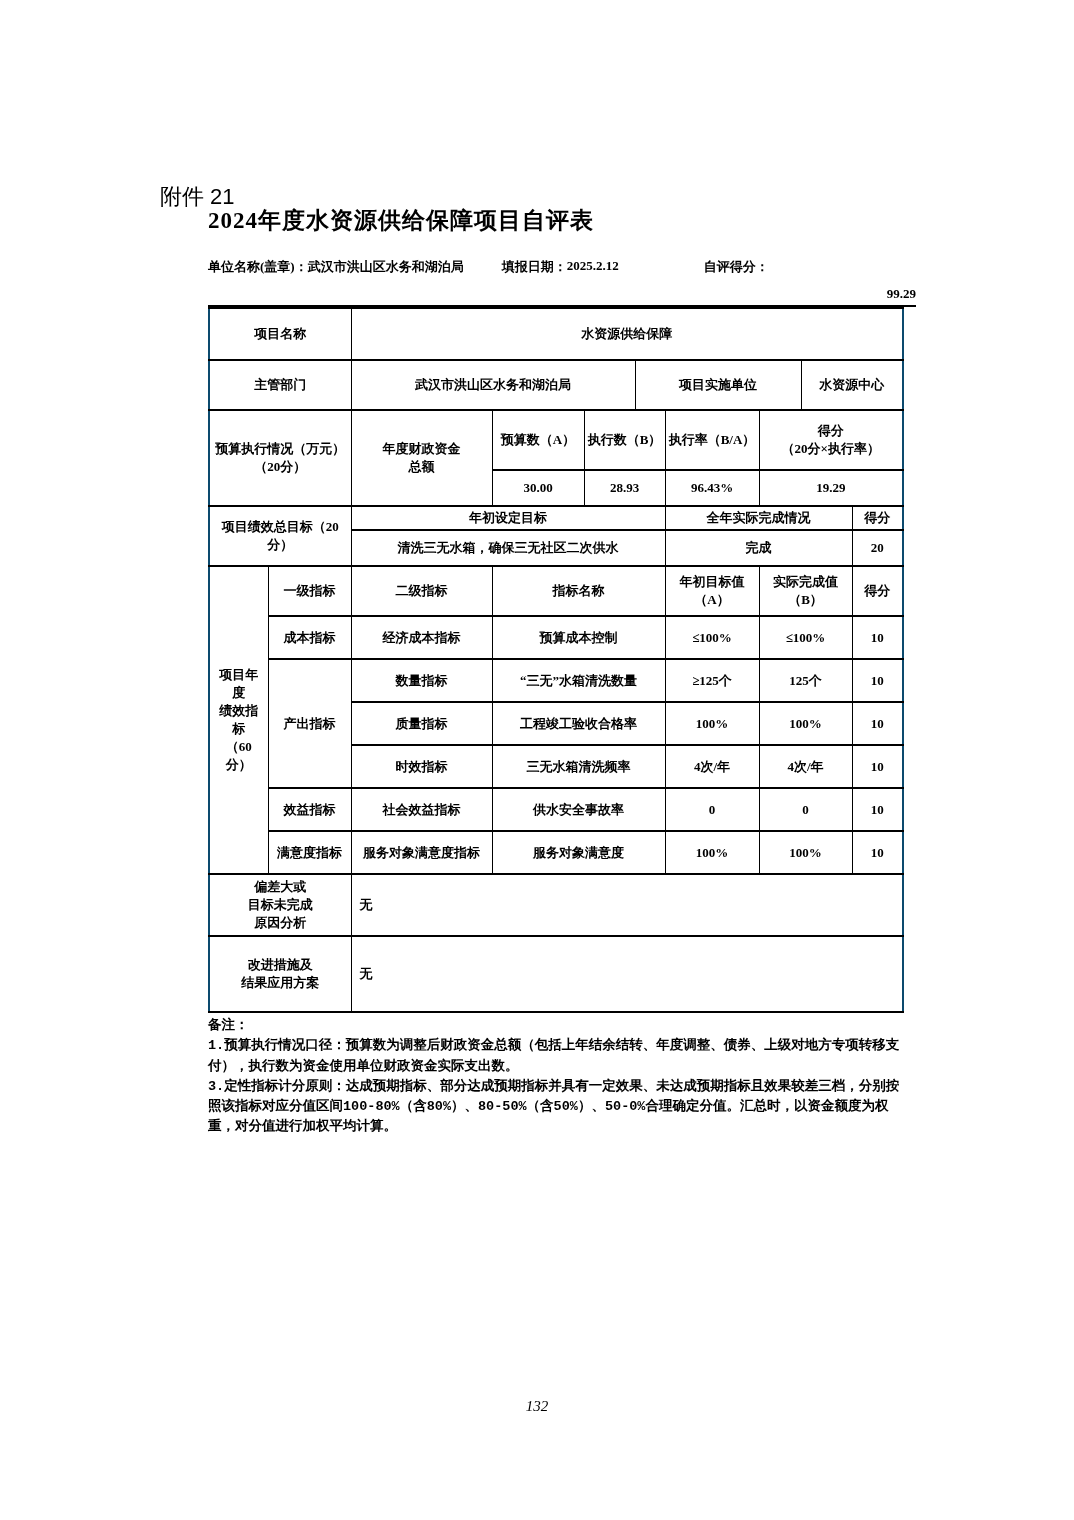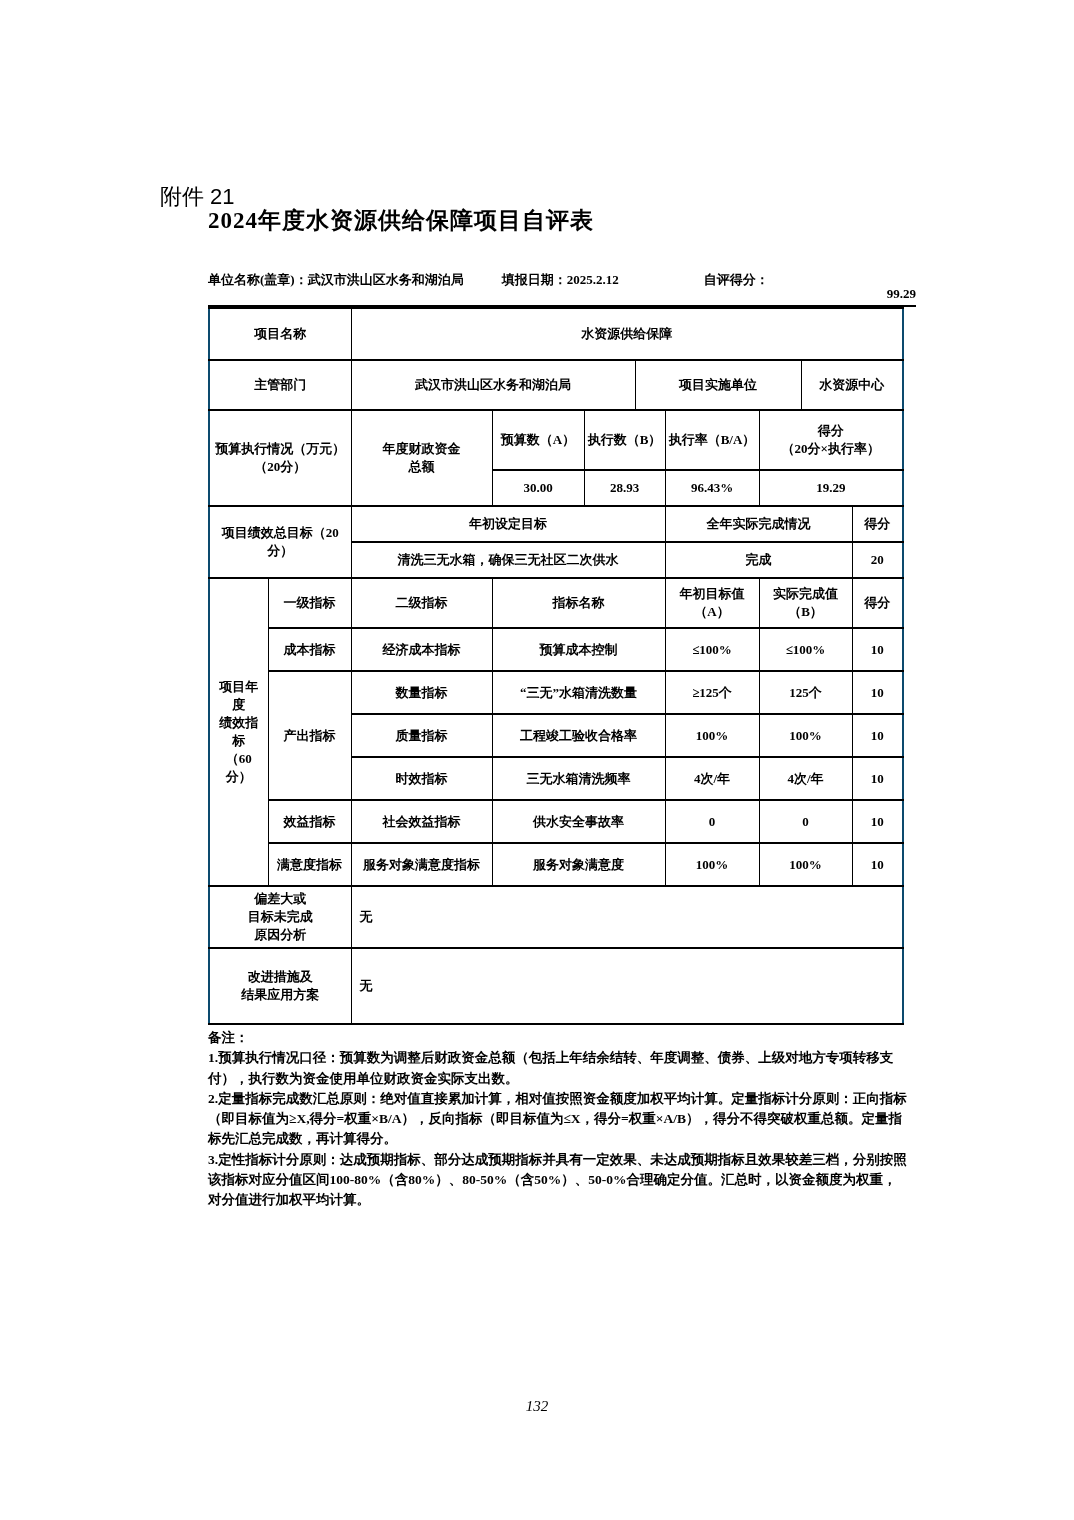--- a/index.html
+++ b/index.html
@@ -17,21 +17,21 @@
     margin-top: 44px;
   }
   .content {
     position: absolute; left: 208px; top: 205px; width: 708px;
   }
   .doc-title {
     font-size: 23px; font-weight: bold;
     letter-spacing: 1px; margin-bottom: 22px;
   }
   .form-header {
-    display: flex; align-items: center;
+    display: flex; align-items: flex-start;
     border-bottom: 2px solid #000;
     font-size: 13px; font-weight: bold;
     padding-bottom: 3px; width: 708px;
   }
   .fh-date { margin-left: 38px; }
   .fh-score { margin-left: auto; margin-right: 118px; }
   .fh-score-value { margin-right: 0; margin-top: 28px; }
   table.main {
     width: 694px; border-collapse: collapse; table-layout: fixed;
     border: 2px solid #0c4a6e;
@@ -43,21 +43,21 @@
     font-size: 13px; font-weight: bold;
     padding: 2px 3px;
     overflow: hidden;
   }
   tr.thin-top td { border-top-width: 1px; margin-top: 44px; }
   td.pre { white-space: pre-line; }
   td.left { text-align: left; padding-left: 8px; }
   .notes {
     width: 700px; margin-top: 3px;
     font-size: 13.5px; font-weight: bold;
-    line-height: 1.5; text-align: left;
+    line-height: 1.5; text-align: left; font-family: Liberation Mono, monospace;
   }
   .page-number {
     position: absolute; top: 1398px; left: 0; width: 100%;
     text-align: center; font-size: 15px; font-style: italic;
   }
 </style>
 </head>
 <body>
 
 <div class="attachment">附件 21</div>
@@ -113,21 +113,21 @@
       <td colspan="3" class="pre">得分
 （20分×执行率）</td>
     </tr>
     <tr style="height:36px" class="thin-top">
       <td>30.00</td>
       <td colspan="2">28.93</td>
       <td>96.43%</td>
       <td colspan="3">19.29</td>
     </tr>
 
-    <tr style="height:36px">
+    <tr style="height:24px">
       <td colspan="2" rowspan="2">项目绩效总目标（20分）</td>
       <td colspan="4">年初设定目标</td>
       <td colspan="3">全年实际完成情况</td>
       <td>得分</td>
     </tr>
     <tr style="height:36px" class="thin-top">
       <td colspan="4">清洗三无水箱，确保三无社区二次供水</td>
       <td colspan="3">完成</td>
       <td>20</td>
     </tr>
@@ -200,19 +200,18 @@
       <td colspan="2" class="pre">改进措施及
 结果应用方案</td>
       <td colspan="8" class="left">无</td>
     </tr>
   </tbody>
     </table>
 
   <div class="notes">
     <div>备注：</div>
     <div>1.预算执行情况口径：预算数为调整后财政资金总额（包括上年结余结转、年度调整、债券、上级对地方专项转移支付），执行数为资金使用单位财政资金实际支出数。</div>
-    <div>2.定量指标完成数汇总原则：绝对值直接累加计算，相对值按照资金额度加权平均计算。定量指标计分原则：正向指标（即目标值为≥X,得分=权重×B/A），反向指标（即目标值为≤X，得分=权重×A/B），得分不得突破权重总额。定量指标先汇总完成数，再计算得分。</div>
     <div>3.定性指标计分原则：达成预期指标、部分达成预期指标并具有一定效果、未达成预期指标且效果较差三档，分别按照该指标对应分值区间100-80%（含80%）、80-50%（含50%）、50-0%合理确定分值。汇总时，以资金额度为权重，对分值进行加权平均计算。</div>
   </div>
 
 </div>
 
 <div class="page-number">132</div>
 
 </body></html>

